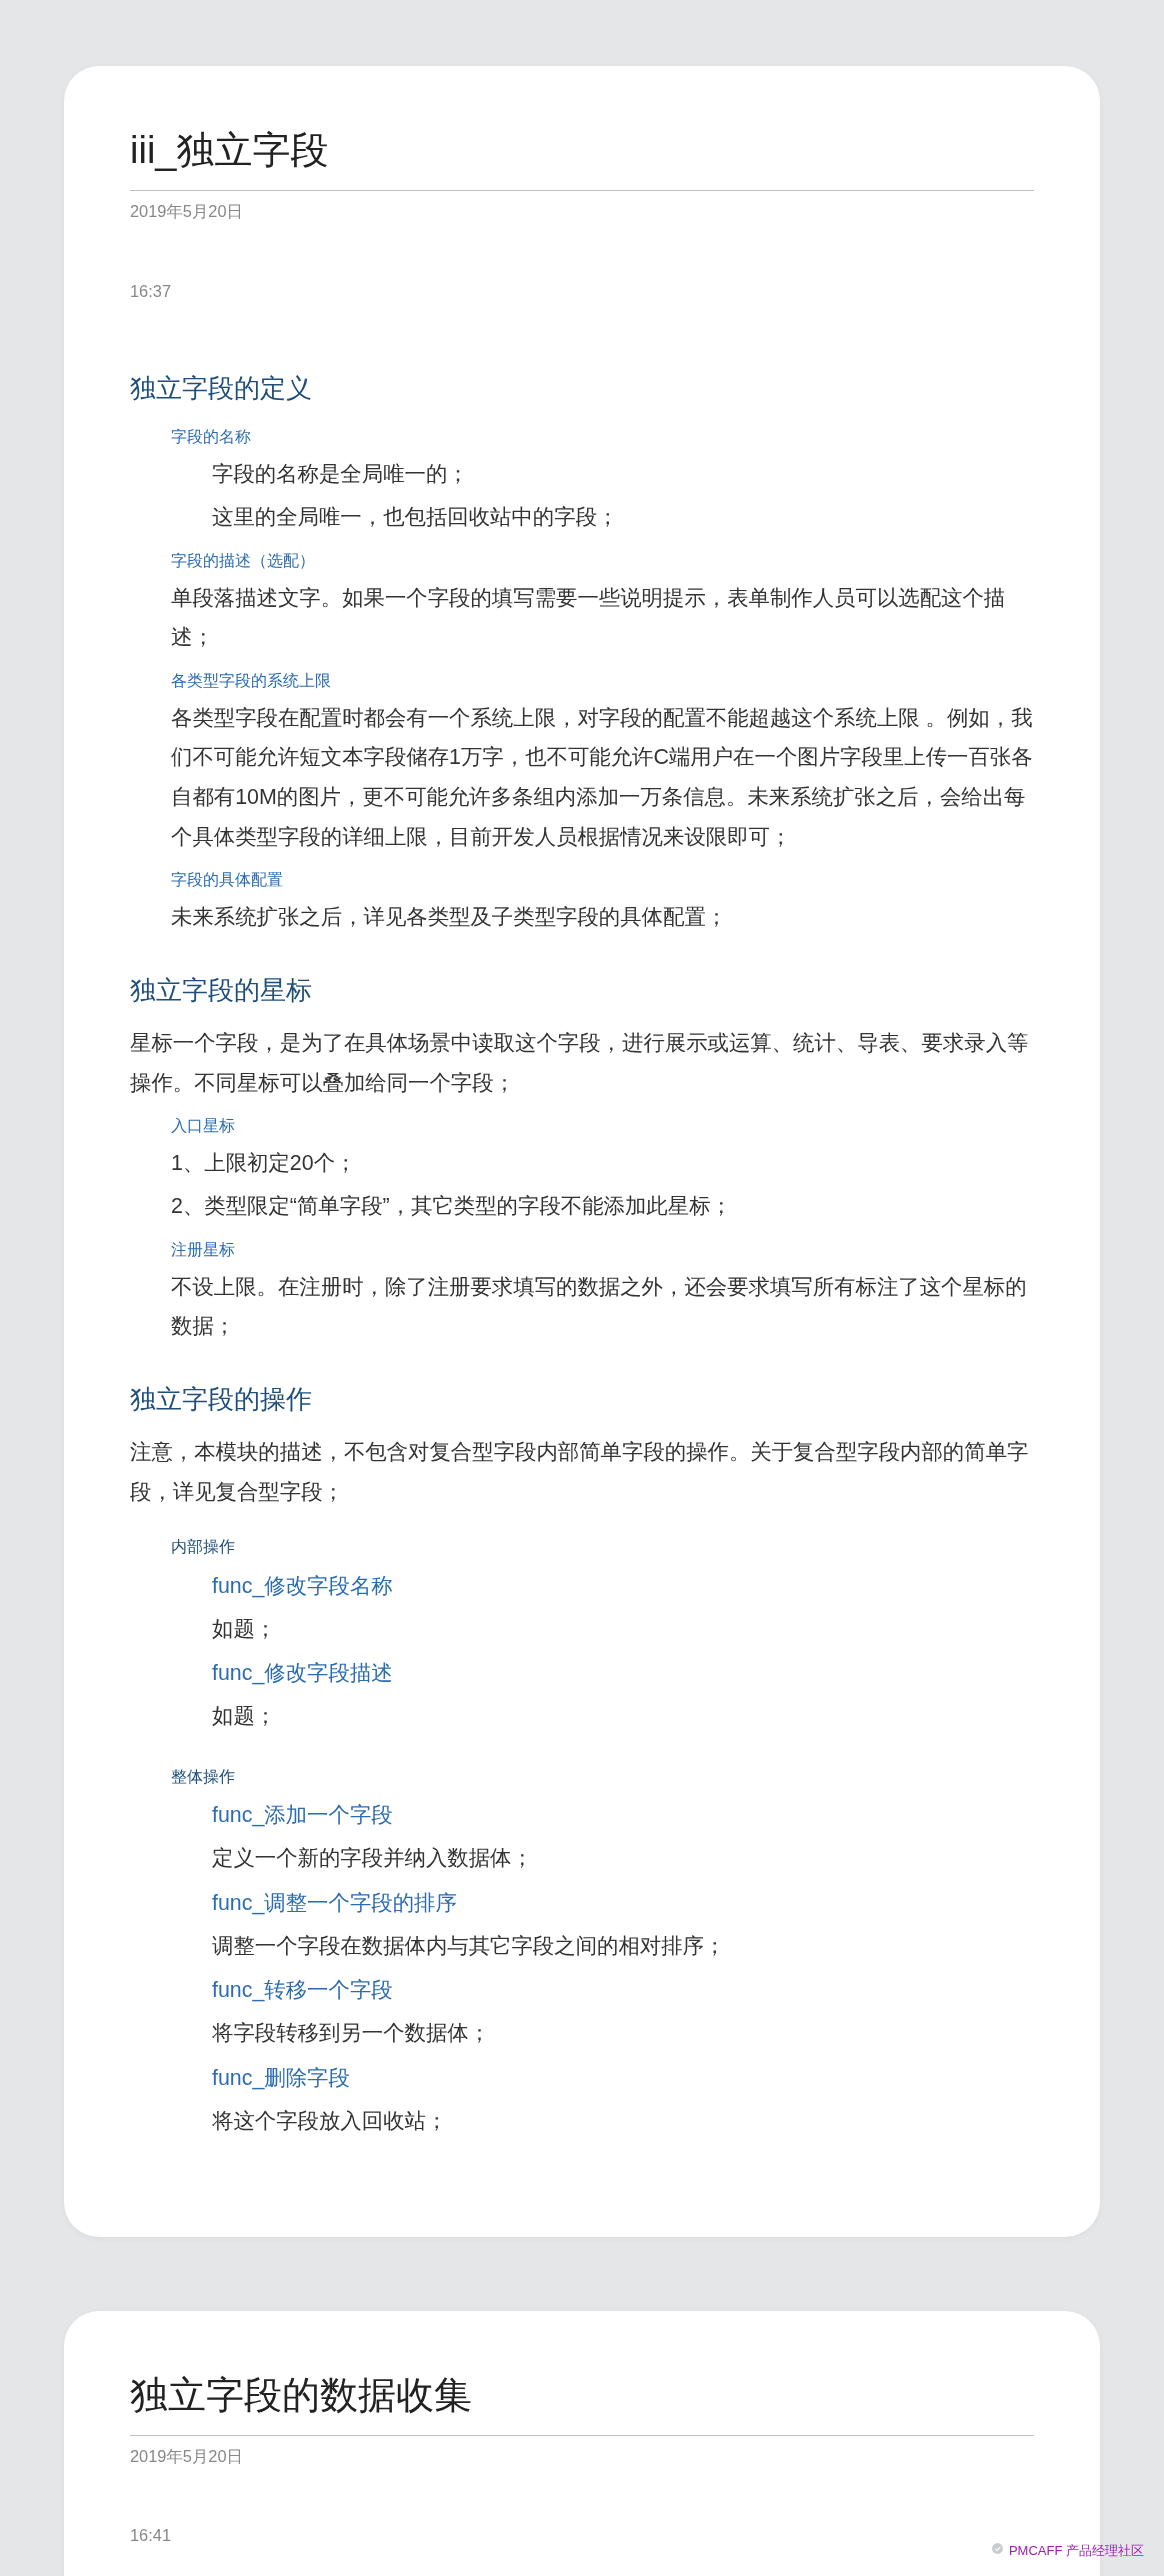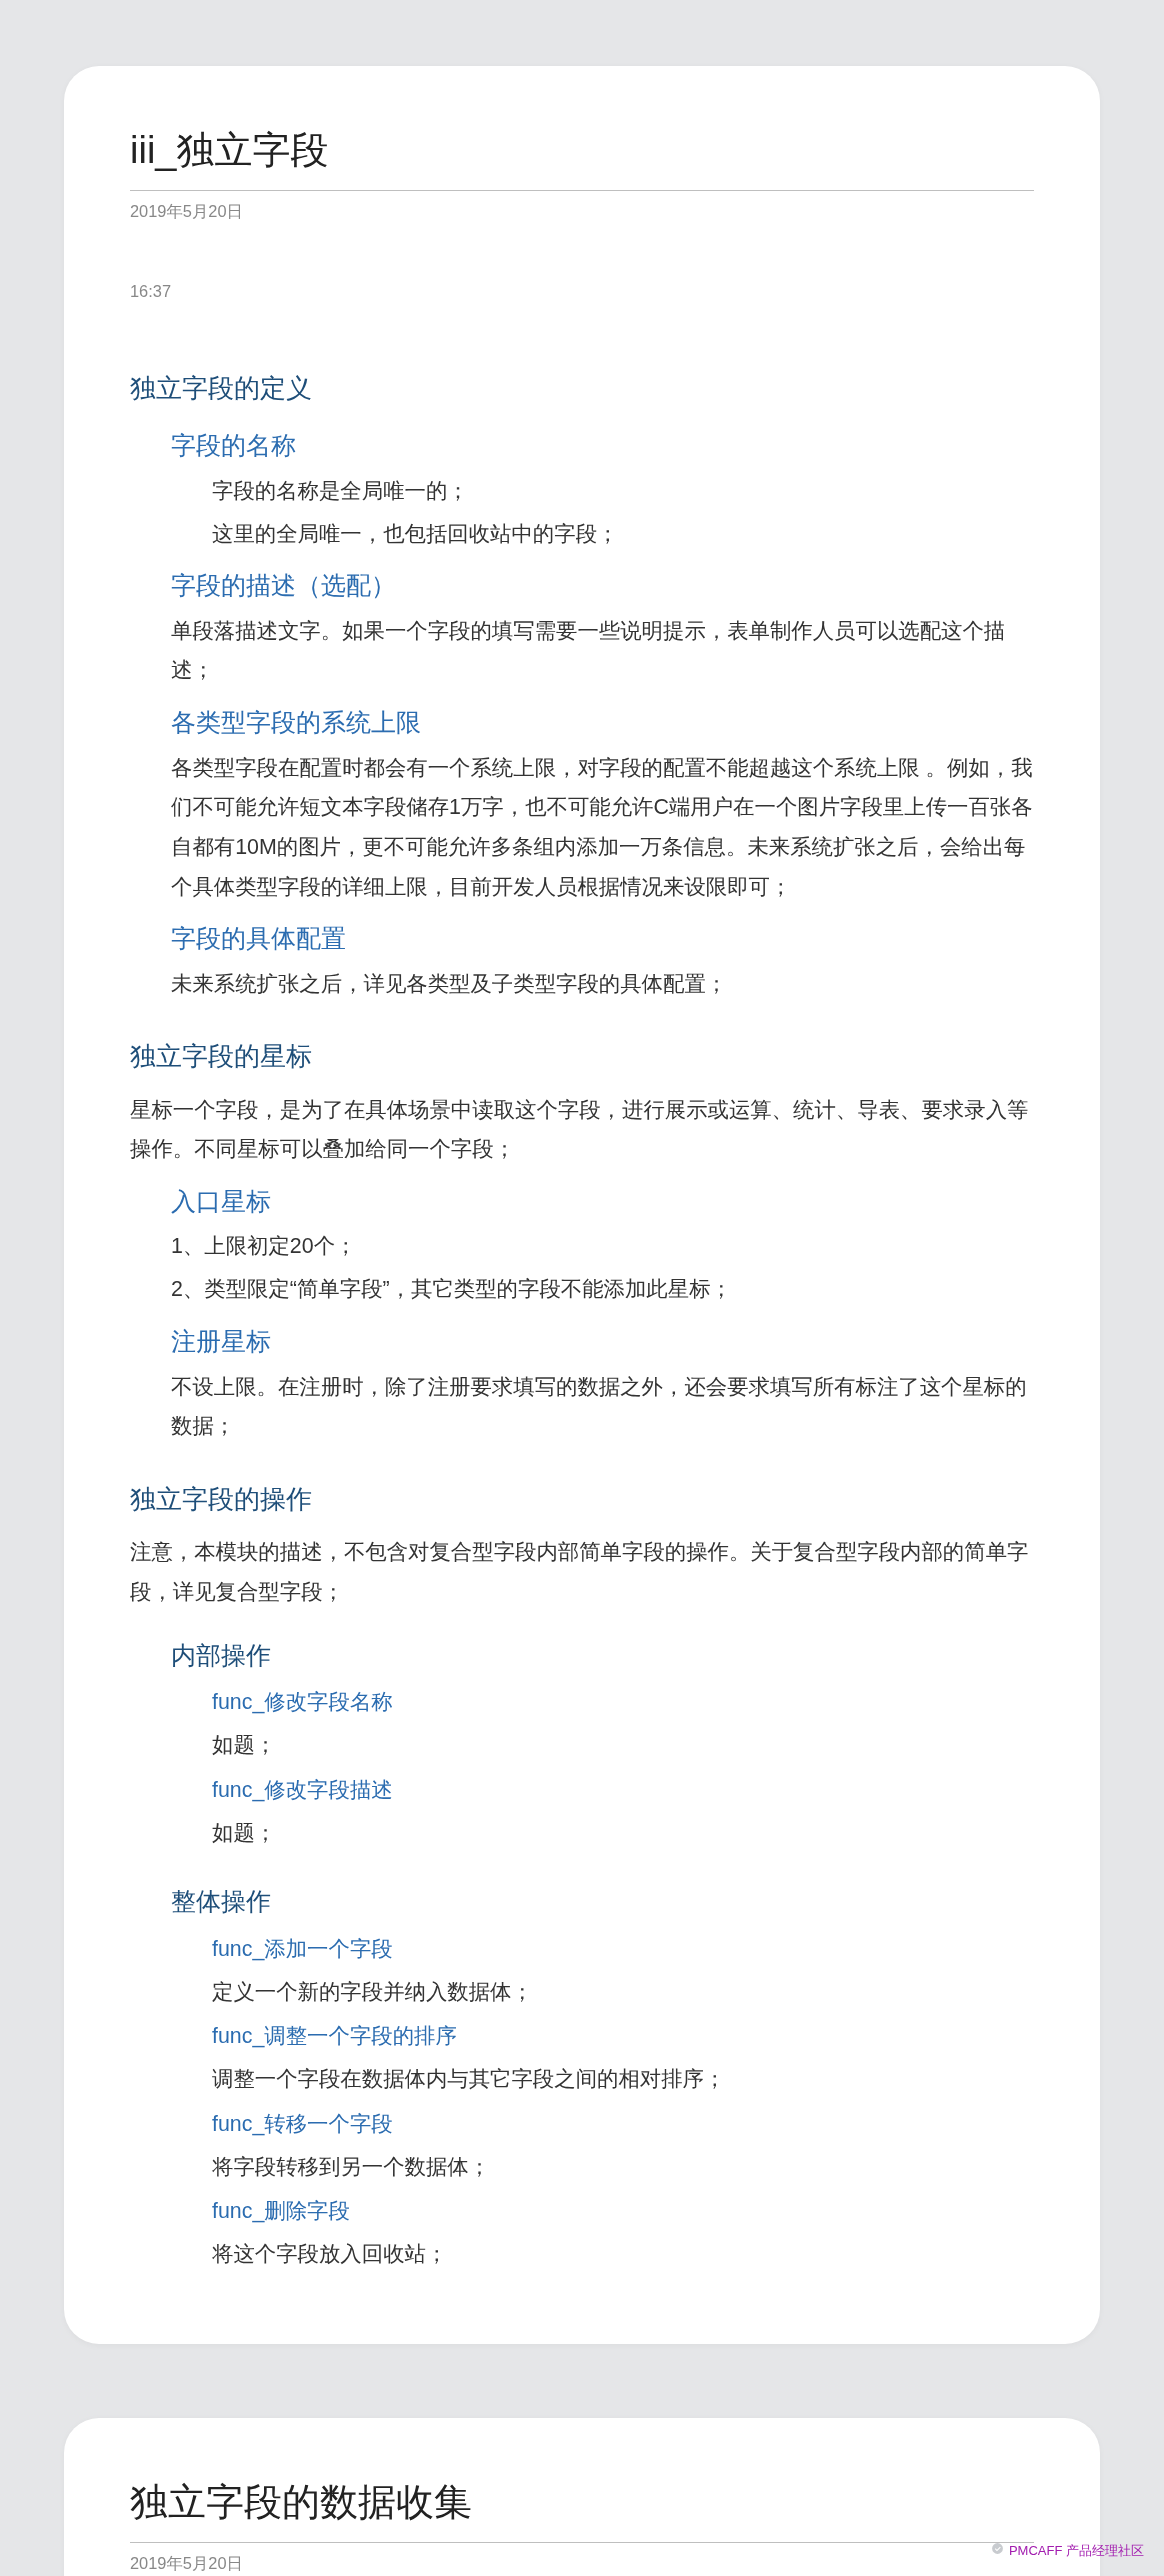--- a/index.html
+++ b/index.html
@@ -19,21 +19,21 @@
     font-family: "Segoe UI", "PingFang SC", "Microsoft YaHei", "Hiragino Sans GB", Arial, sans-serif;
     color: var(--text);
     font-size: 21.4px;
     line-height: 1.85;
   }
   .card {
     background: var(--card-bg);
     width: 1036px;
     margin: 0 auto 74px auto;
     border-radius: 35px;
-    padding: 49px 66px 66px 66px;
+    padding: 49px 66px 92px 66px;
     box-shadow: 0 1.6px 6.6px rgba(0,0,0,0.04);
   }
   .doc-title {
     font-size: 38px;
     font-weight: 400;
     color: #222;
     margin: 0 0 5px 0;
     padding-bottom: 5px;
     border-bottom: 0.8px solid #bfbfbf;
   }
@@ -51,21 +51,21 @@
     font-size: 26px;
     font-weight: 400;
     margin: 28px 0 10px 0;
   }
   .body-text {
     color: var(--text);
     margin: 3.3px 0;
   }
   .h2 {
     color: var(--blue);
-    font-size: 25px;
+    font-size: 16px;
     font-weight: 500;
     margin: 8.2px 0 3.3px 0;
   }
   .h3 {
     color: var(--blue);
     font-size: 21.4px;
     font-weight: 400;
     margin: 5px 0 1.6px 0;
   }
   .ind1 { margin-left: 41px; }

